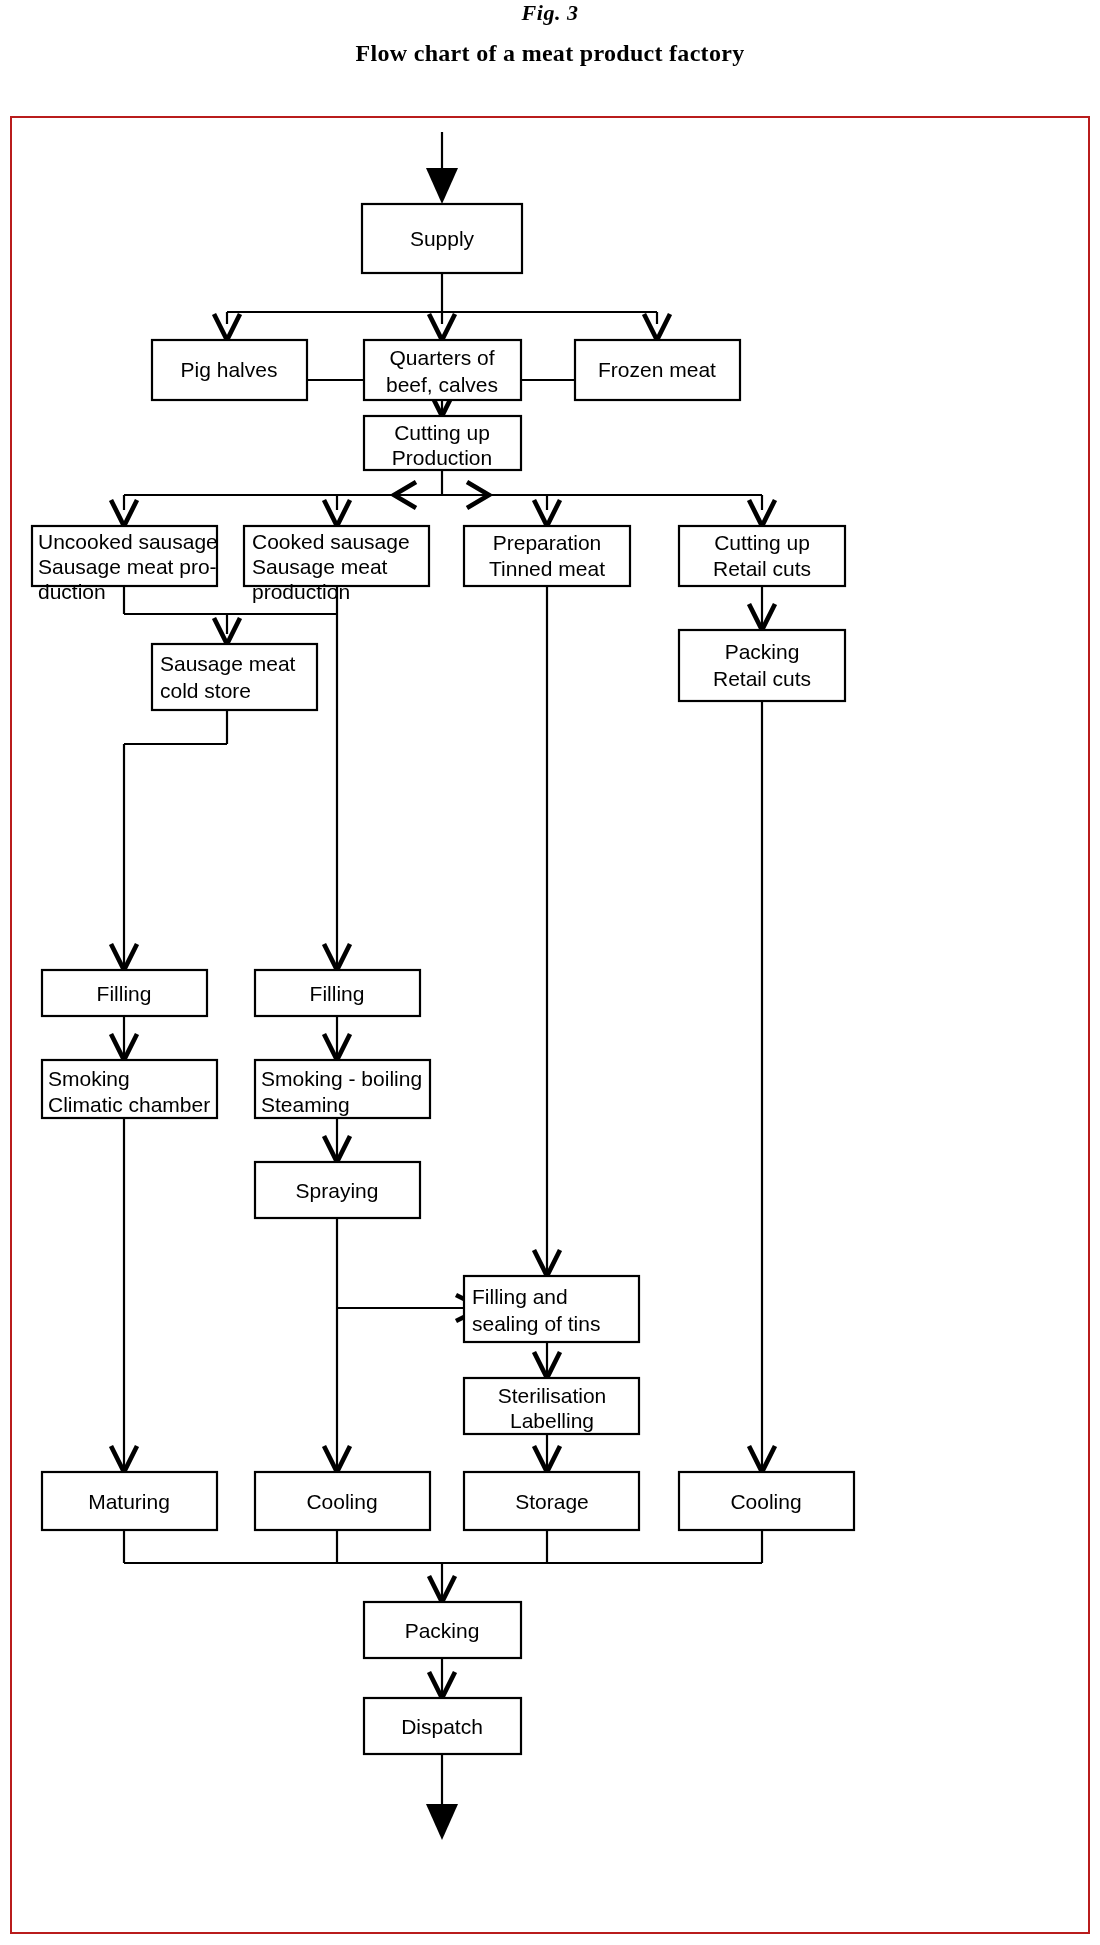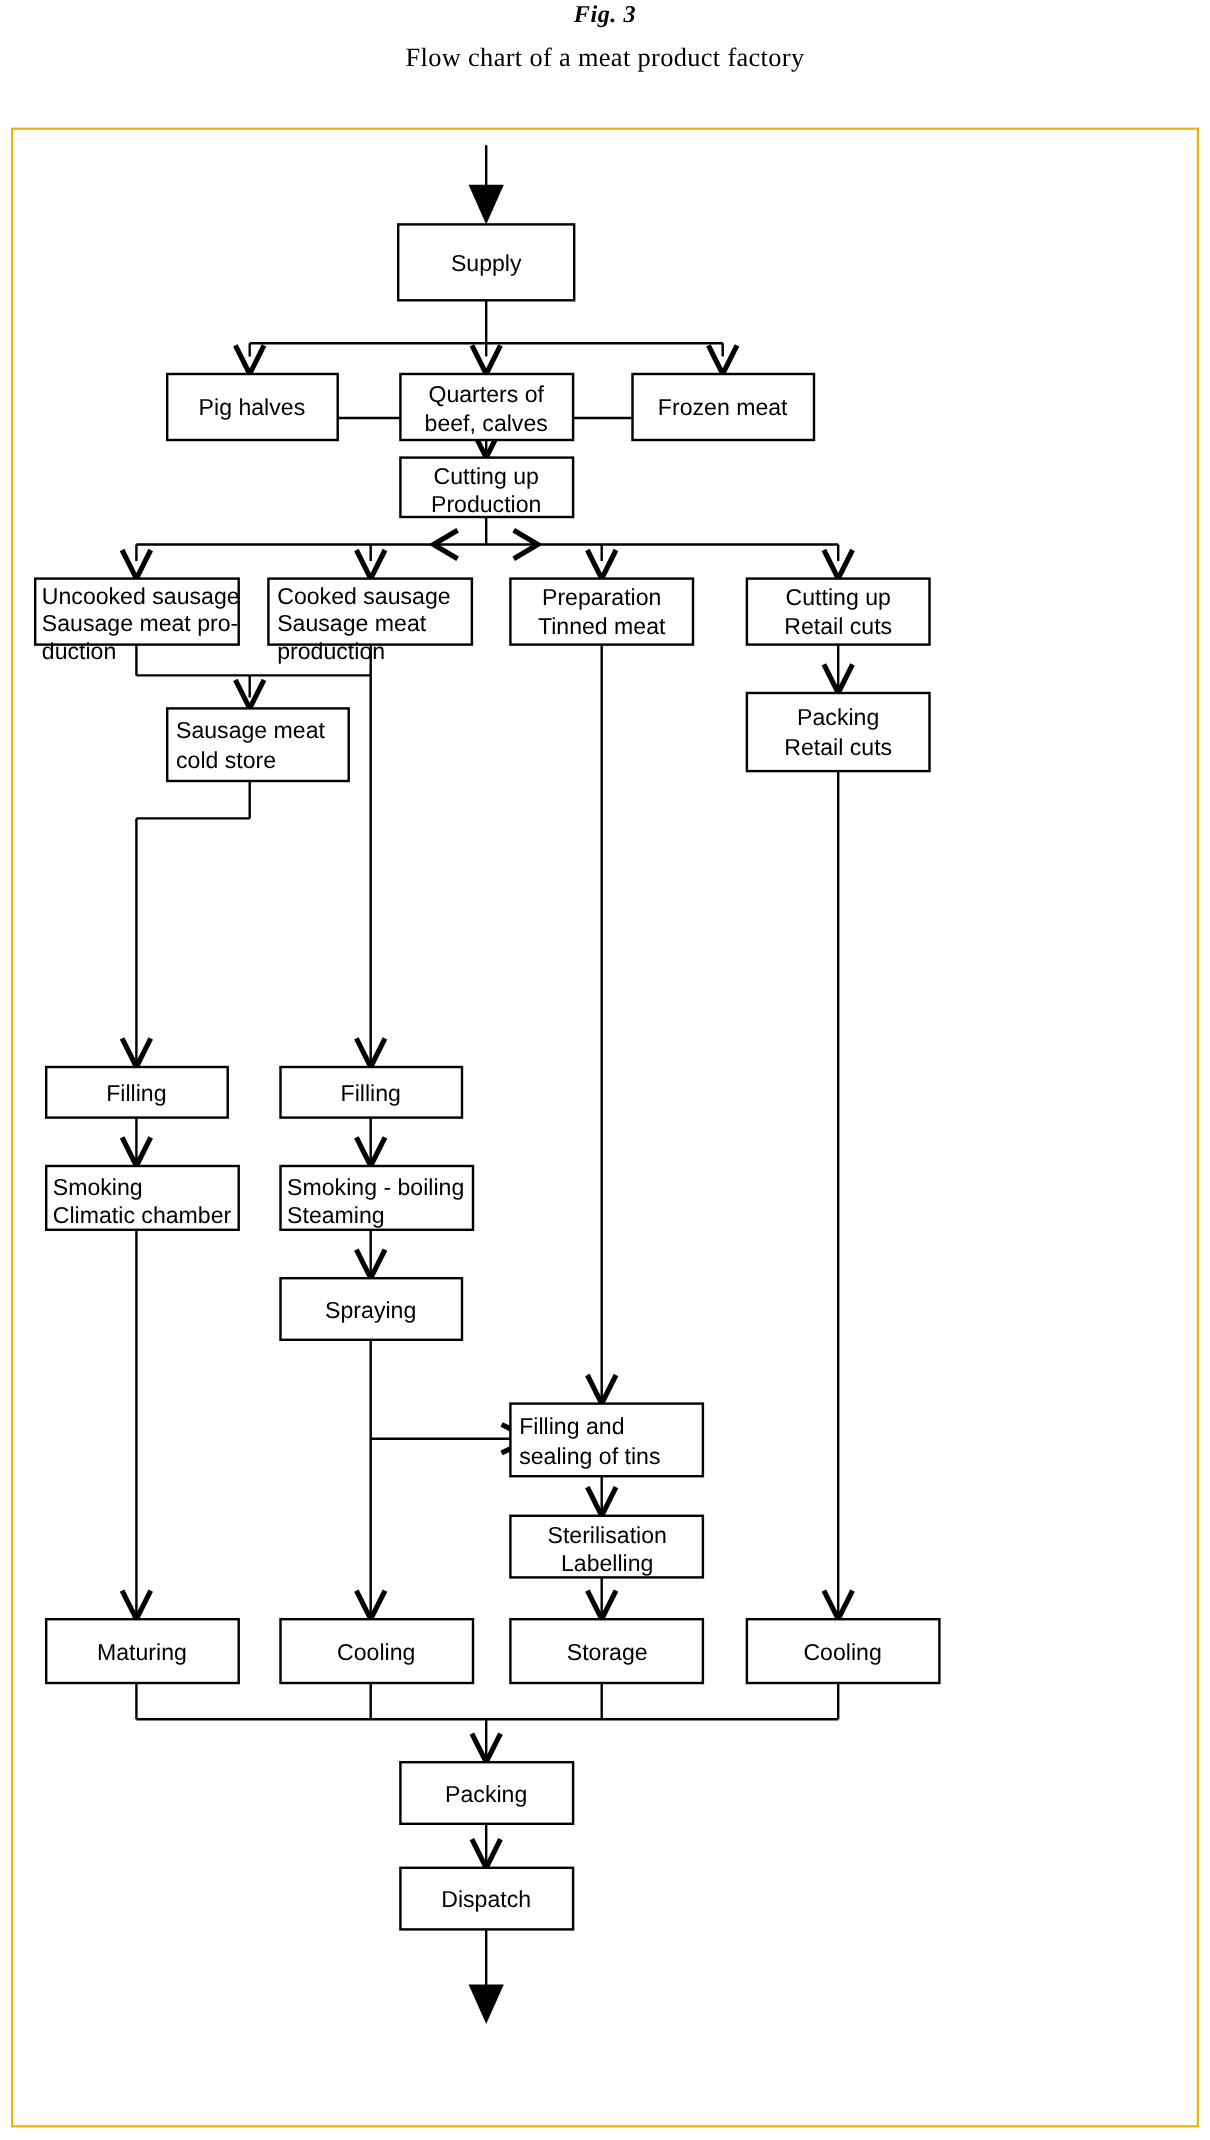--- a/index.html
+++ b/index.html
@@ -19,33 +19,33 @@
     font-family: "Liberation Serif", serif;
     font-style: italic;
     font-weight: bold;
     font-size: 22px;
     letter-spacing: 0.5px;
     color: #000;
   }
   #figure-subtitle {
     text-align: center;
     font-family: "Liberation Serif", serif;
-    font-weight: normal;
+    font-weight: bold;
     font-size: 24px;
     letter-spacing: 0.3px;
     padding-top: 14px;
     color: #000;
   }
   #chart-frame {
     position: absolute;
     left: 10px;
     top: 116px;
     width: 1080px;
     height: 1818px;
-    border: 2px solid #eab308;
+    border: 2px solid #b91c1c;
     box-sizing: border-box;
     background: #fff;
     padding-left: 31px;
   }
   #flow-svg {
     position: absolute;
     left: 0;
     top: 0;
   }
   .nodebox rect {

